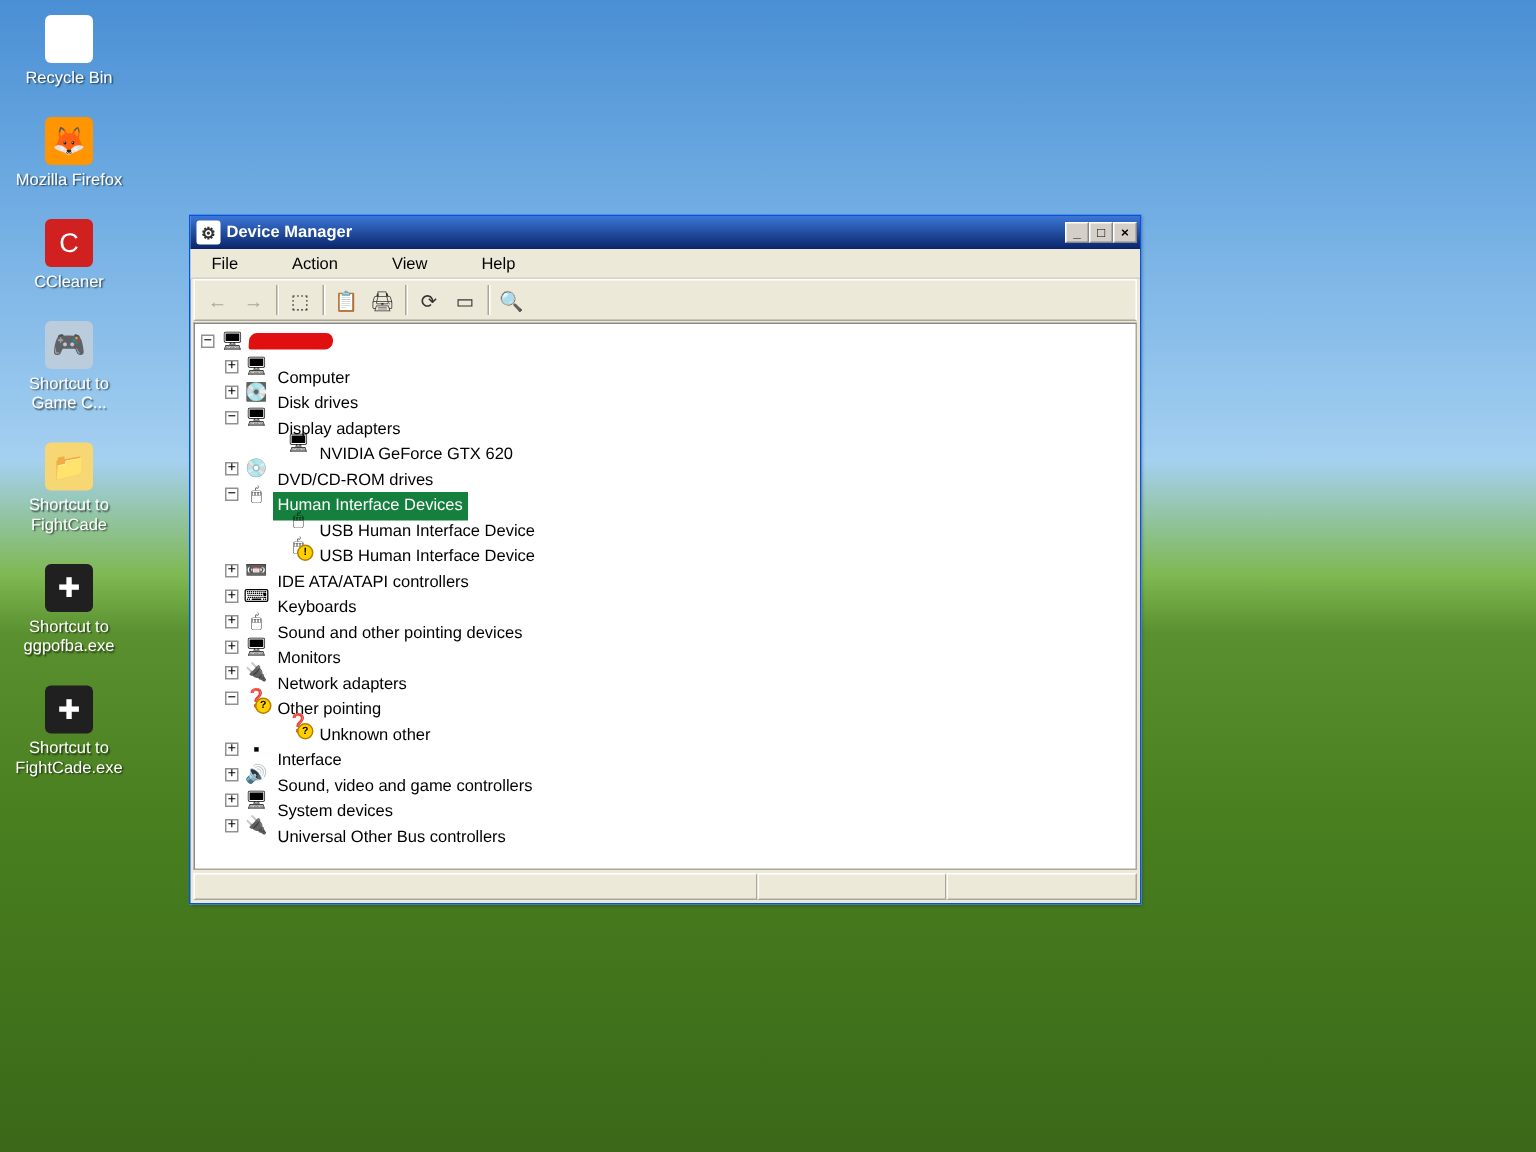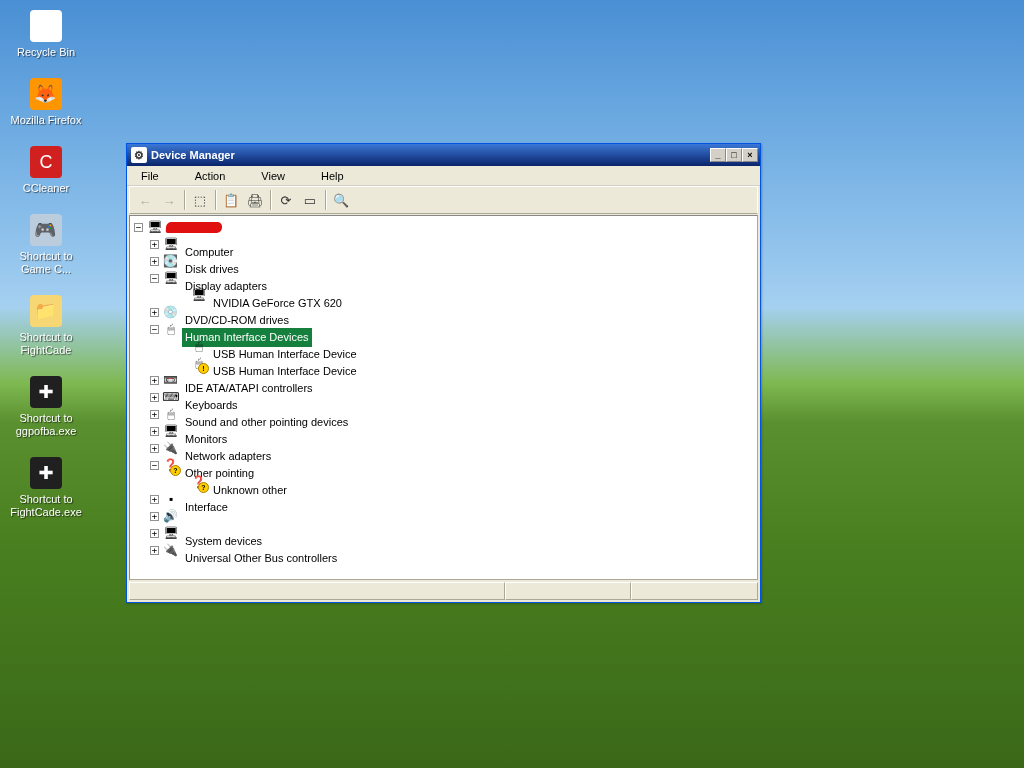--- a/index.html
+++ b/index.html
@@ -240,20 +240,21 @@
         <div class="node">
           <span class="conn" style="width:16px"></span>
           <span class="expander">+</span>
           <span class="nicon ">▪</span>
           <span class="nlabel">Interface</span>
         </div>
         <div class="node">
           <span class="conn" style="width:16px"></span>
           <span class="expander">+</span>
           <span class="nicon ">🔊</span>
+          <span class="nlabel">Sound, video and game controllers</span>
         </div>
         <div class="node">
           <span class="conn" style="width:16px"></span>
           <span class="expander">+</span>
           <span class="nicon ">🖥</span>
           <span class="nlabel">System devices</span>
         </div>
         <div class="node">
           <span class="conn" style="width:16px"></span>
           <span class="expander">+</span>

